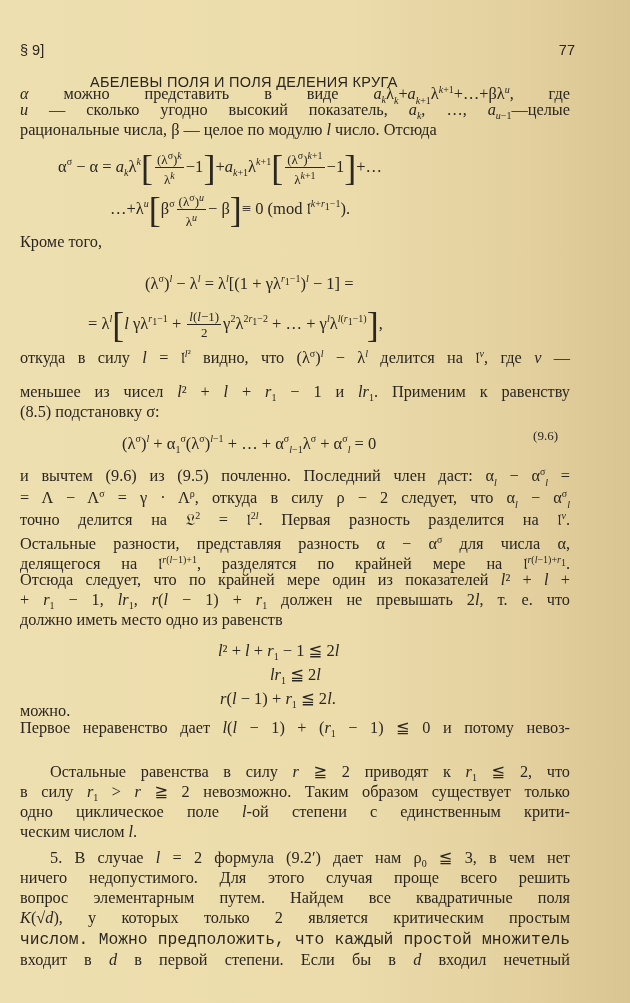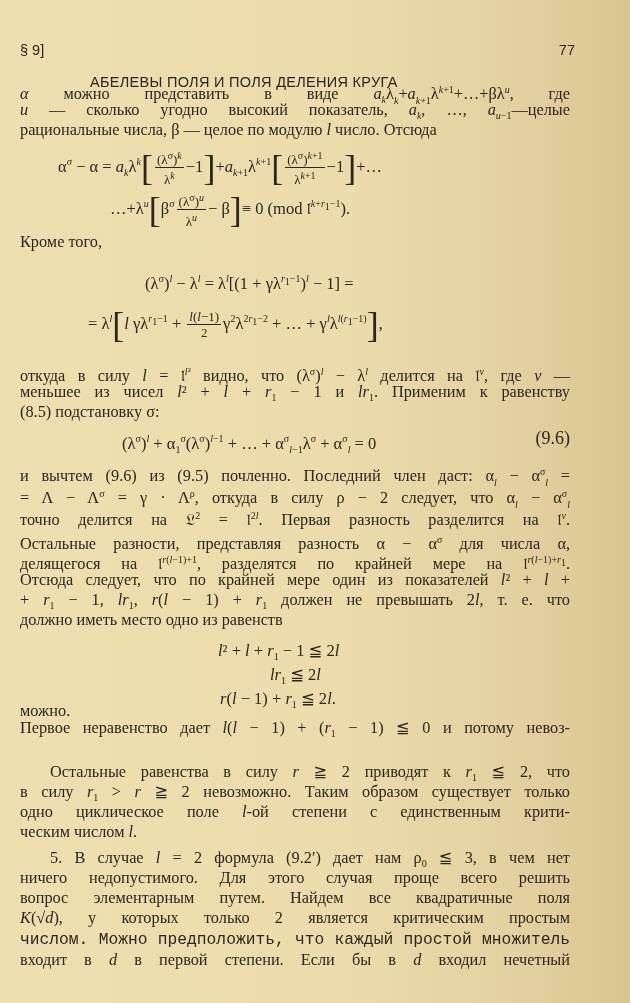--- a/index.html
+++ b/index.html
@@ -21,21 +21,21 @@
   .line {
     position:absolute; left:20px; width:550px; font-size:16.3px; line-height:20px;
     white-space:nowrap; text-align:justify; text-align-last:justify;
   }
   .line.last { text-align-last:left; }
   .line.indent { left:50px; width:520px; }
   .formula {
     position:absolute; white-space:nowrap; font-size:16.5px; line-height:22px;
     font-family:"Liberation Serif","DejaVu Serif",serif;
   }
-  .eqnum { position:absolute; right:60px; font-size:18px; }
+  .eqnum { position:absolute; right:72px; font-size:13px; }
   i { font-style:italic; }
   sup, sub { font-size:10px; }
   .frac { display:inline-block; vertical-align:middle; text-align:center; margin:0 2px; }
   .frac .num { display:block; border-bottom:1px solid #2b2620; padding:0 2px; font-size:13px; line-height:15px; }
   .frac .den { display:block; font-size:13px; line-height:15px; }
   .big { font-size:36px; vertical-align:middle; line-height:22px; font-weight:200; }
 </style>
 </head>
 <body>
 
@@ -66,21 +66,21 @@
 
   <div class="line last" style="top:232px;">Кроме того,</div>
 
   <div class="formula" style="left:145px; top:268px;">
     (λ<sup>σ</sup>)<sup><i>l</i></sup> − λ<sup><i>l</i></sup> = λ<sup><i>l</i></sup>[(1 + γλ<sup><i>r</i><sub>1</sub>−1</sup>)<sup><i>l</i></sup> − 1] =
   </div>
   <div class="formula" style="left:88px; top:308px;">
     = λ<sup><i>l</i></sup><span class="big">[</span><i>l</i> γλ<sup><i>r</i><sub>1</sub>−1</sup> + <span class="frac"><span class="num"><i>l</i>(<i>l</i>−1)</span><span class="den">2</span></span>γ<sup>2</sup>λ<sup>2<i>r</i><sub>1</sub>−2</sup> + … + γ<sup><i>l</i></sup>λ<sup><i>l</i>(<i>r</i><sub>1</sub>−1)</sup><span class="big">]</span>,
   </div>
 
-  <div class="line" style="top:362px;">
+  <div class="line" style="top:344px;">
     откуда в силу <i>l</i> = 𝔩<sup><i>l</i>²</sup> видно, что (λ<sup>σ</sup>)<sup><i>l</i></sup> − λ<sup><i>l</i></sup> делится на 𝔩<sup><i>v</i></sup>, где <i>v</i> —
   </div>
   <div class="line" style="top:382px;">
     меньшее из чисел <i>l</i>² + <i>l</i> + <i>r</i><sub>1</sub> − 1 и <i>lr</i><sub>1</sub>. Применим к равенству
   </div>
   <div class="line last" style="top:402px;">
     (8.5) подстановку σ:
   </div>
 
   <div class="formula" style="left:122px; top:428px;">

